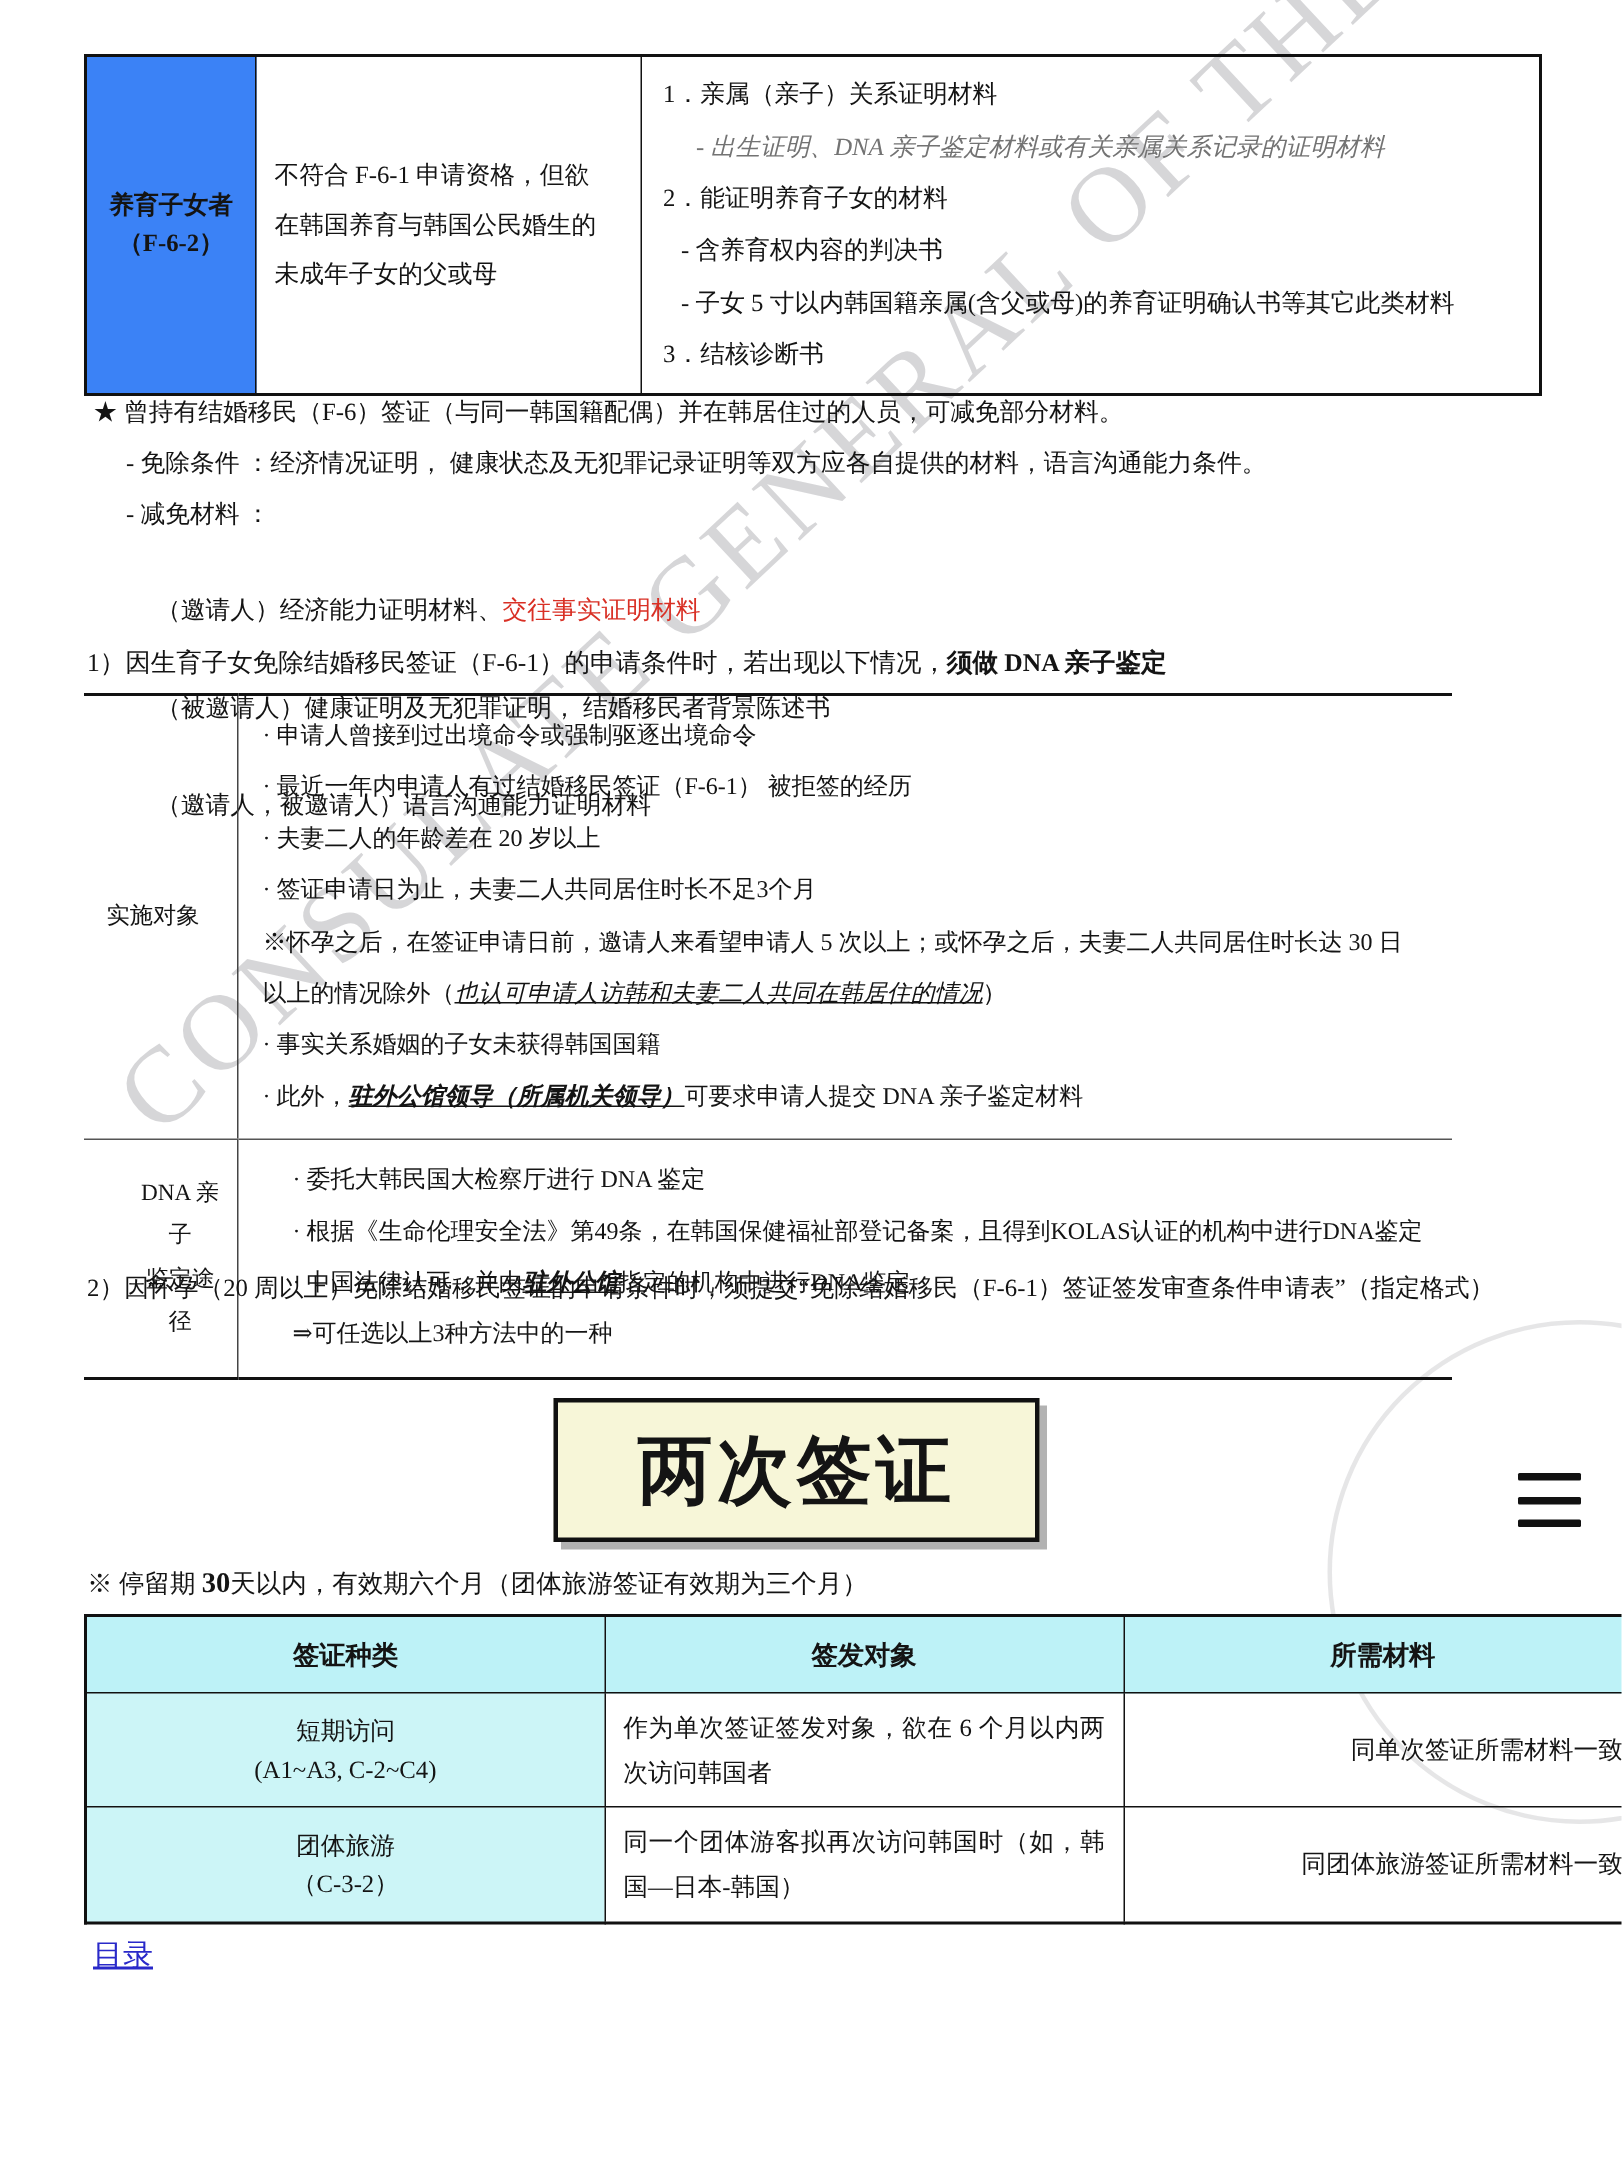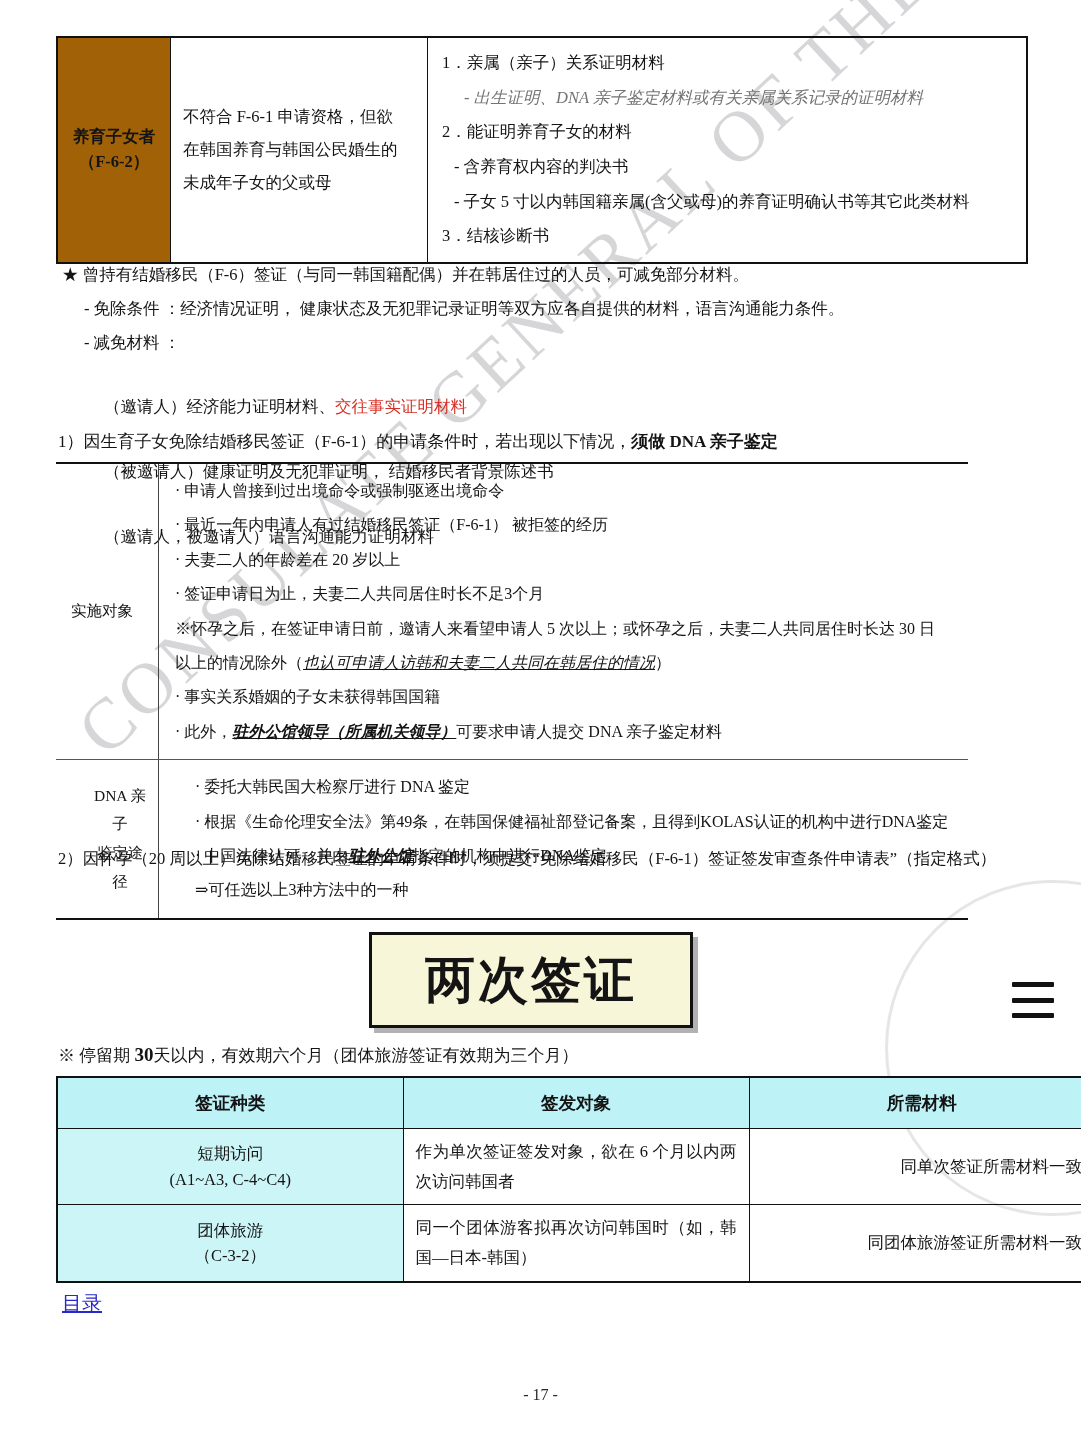--- a/index.html
+++ b/index.html
@@ -70,21 +70,21 @@
     top: 36px;
     width: 972px;
     border: 2.5px solid #111;
   }
   #table-f62 td {
     border: 1.5px solid #111;
     vertical-align: middle;
     padding: 10px 12px;
   }
   #table-f62 td.cat {
-    background: #a16207;
+    background: #3b82f6;
     width: 104px;
     text-align: center;
     font-weight: bold;
     font-size: 16.5px;
     line-height: 1.5;
     padding: 6px 4px;
   }
   #table-f62 td.desc {
     width: 232px;
     font-size: 16.5px;
@@ -386,39 +386,38 @@
       <tr>
         <th>签证种类</th>
         <th>签发对象</th>
         <th>所需材料</th>
       </tr>
     </thead>
     <tbody>
       <tr>
         <td class="kind">
           <div>短期访问</div>
-          <div>(A1~A3, C-4~C4)</div>
+          <div>(A1~A3, C-2~C4)</div>
         </td>
         <td class="target">作为单次签证签发对象，欲在 6 个月以内两次访问韩国者</td>
         <td class="need">同单次签证所需材料一致</td>
       </tr>
       <tr>
         <td class="kind">
           <div>团体旅游</div>
           <div>（C-3-2）</div>
         </td>
         <td class="target">同一个团体游客拟再次访问韩国时（如，韩国—日本-韩国）</td>
         <td class="need">同团体旅游签证所需材料一致</td>
       </tr>
     </tbody>
   </table>
 
   <a id="toc-link">目录</a>
 
-  <div id="page-number">- 17 -</div>
 
 </div>
 
 <div id="hamburger-menu">
   <span></span>
   <span></span>
   <span></span>
 </div>
 
 </body></html>

